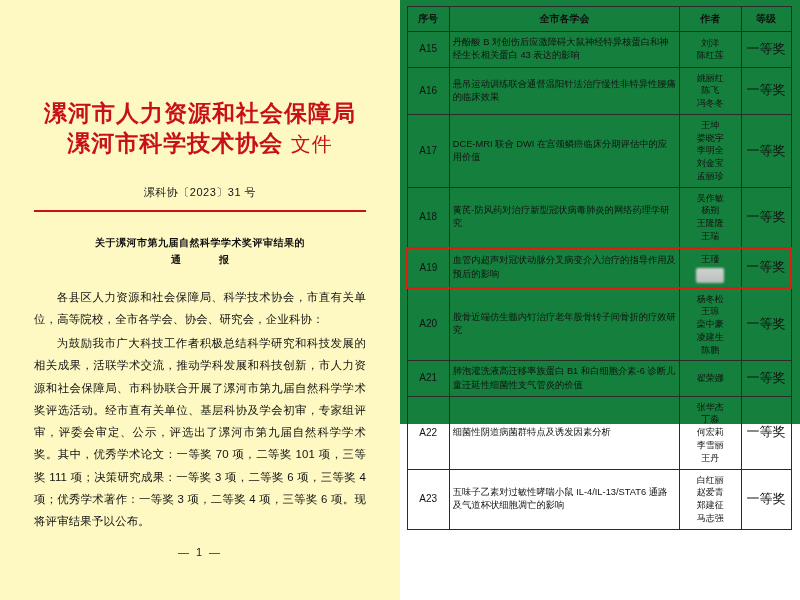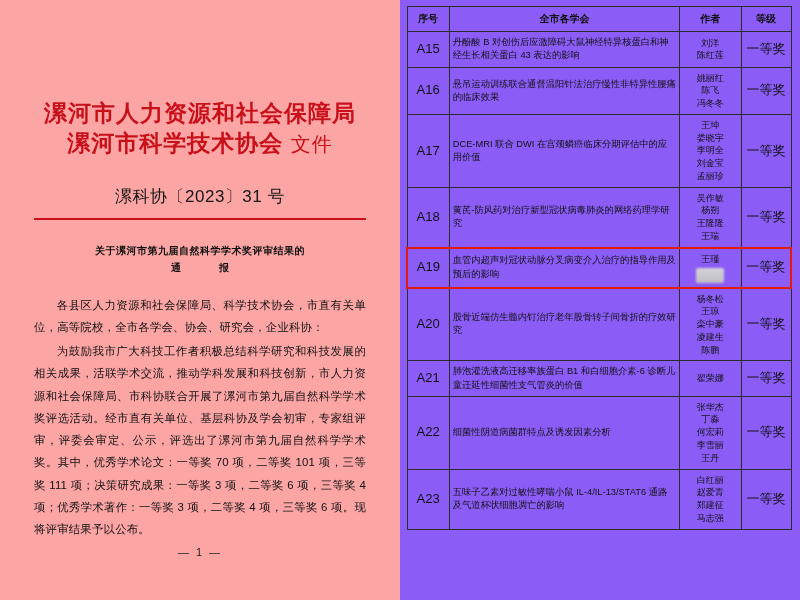--- a/index.html
+++ b/index.html
@@ -17,21 +17,21 @@
     height: 600px;
     background: #ffffff;
     display: flex;
   }
 
   
   .left-doc {
     position: relative;
     width: 400px;
     height: 600px;
-    background: #fca5a5;
+    background: #fef9c3;
     box-sizing: border-box;
     padding: 18px 34px 10px 34px;
   }
   .doc-header {
     margin-top: 80px;
     text-align: center;
   }
   .red-title-line {
     display: block;
     color: #c8101a;
@@ -43,21 +43,21 @@
   .red-title-1 { font-size: 23px; }
   .red-title-2 { font-size: 23px; }
   .wenjian {
     color: #c8101a;
     font-size: 20px;
     font-weight: normal;
     letter-spacing: 1px;
   }
   .doc-number {
     text-align: center;
-    font-size: 17px;
+    font-size: 11px;
     color: #161616;
     margin-top: 26px;
     letter-spacing: 0.5px;
   }
   .red-rule {
     margin: 10px 0 0 0;
     height: 2px;
     background: #c8101a;
     width: 100%;
   }
@@ -95,22 +95,22 @@
     text-align: center;
     font-size: 11px;
     color: #222;
     letter-spacing: 2px;
   }
 
   
   .right-doc {
     position: relative;
     width: 400px;
-    height: 600px;
-    background: #8b5cf6;
+    height: 424px;
+    background: #15803d;
     box-sizing: border-box;
     padding: 6px 8px 6px 6px;
   }
   table.award-table {
     border-collapse: collapse;
     width: 100%;
     table-layout: fixed;
     font-size: 9.3px;
     color: #111111;
   }
@@ -124,21 +124,21 @@
   table.award-table th {
     text-align: center;
     font-weight: bold;
     font-size: 10px;
     padding: 5px 2px;
   }
   col.c-id { width: 11%; }
   col.c-title { width: 60%; }
   col.c-author { width: 16%; }
   col.c-grade { width: 13%; }
-  td.cell-id { text-align: center; font-size: 13px; }
+  td.cell-id { text-align: center; font-size: 10px; }
   td.cell-title { text-align: left; padding-left: 5px; }
   td.cell-author { text-align: center; font-size: 9px; line-height: 1.5; }
   td.cell-grade { text-align: center; font-size: 13px; }
   tr.highlight td {
     border-top: 2px solid #e01b12;
     border-bottom: 2px solid #e01b12;
   }
   tr.highlight td.cell-id { border-left: 2px solid #e01b12; margin-top: 23px; }
   tr.highlight td.cell-grade { border-right: 2px solid #e01b12; }
   .author-blur {

